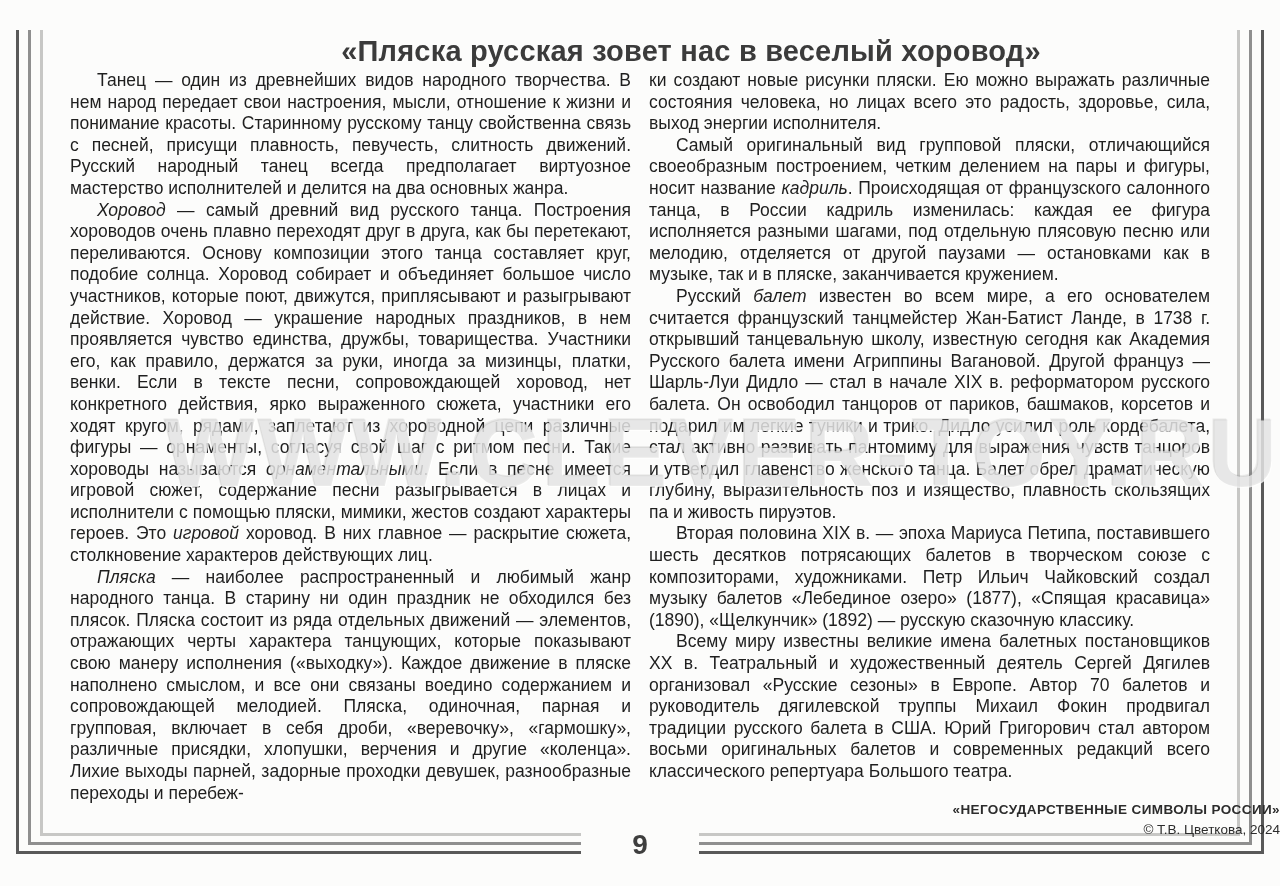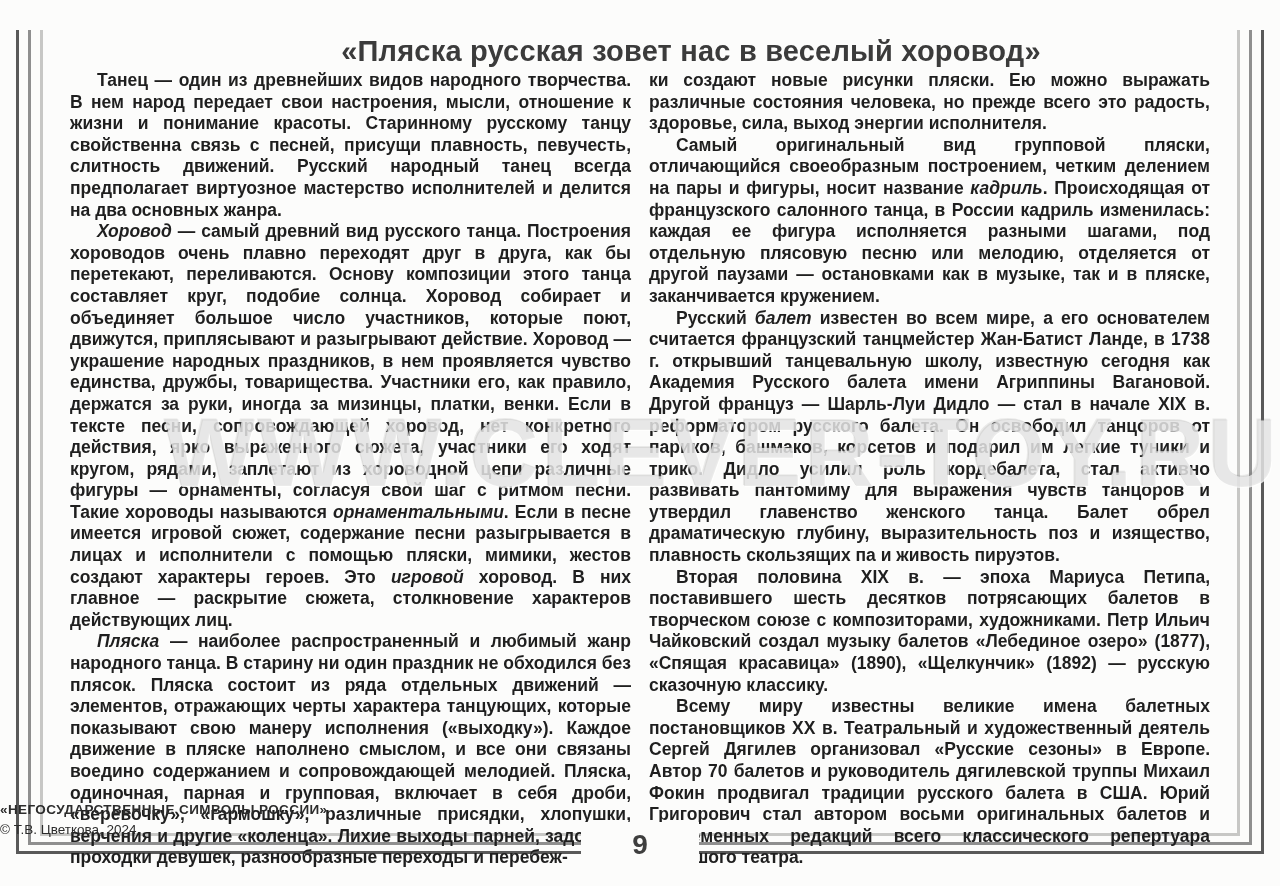--- a/index.html
+++ b/index.html
@@ -20,34 +20,34 @@
     font-size:29px;font-weight:bold;color:#3b3b3b;letter-spacing:0.2px;z-index:2;padding-left:39px;
   }
   
   .content{
     position:absolute;top:70px;left:70px;width:1140px;z-index:2;
     display:flex;gap:18px;
   }
   .col{width:561px;}
   .para{
     margin:0;text-align:justify;
-    font-size:17.5px;line-height:21.6px;color:#1f1f1f;font-weight:bold;
+    font-size:17.5px;line-height:21.6px;color:#1f1f1f;
   }
   .para.indent{text-indent:27px;}
   .para em{font-style:italic;}
   
   .watermark{
     position:absolute;top:398px;left:0;width:100%;text-align:right;
     font-size:96px;font-weight:bold;letter-spacing:3px;
     color:rgba(130,130,130,0.16);
     text-shadow:1px 1px 0 rgba(255,255,255,0.8), -1px -1px 0 rgba(110,110,110,0.12);
     z-index:3;pointer-events:none;white-space:nowrap;
   }
   
-  .footer{position:absolute;left:0;width:100%;text-align:left;z-index:2;}
+  .footer{position:absolute;left:0;width:100%;text-align:right;z-index:2;}
   .footer-line1{top:802px;font-size:13.5px;font-weight:bold;color:#2c2c2c;letter-spacing:0.4px;}
   .footer-line2{top:822px;font-size:13.5px;color:#2c2c2c;}
   
   .pagenum-box{
     position:absolute;left:50%;transform:translateX(-50%);top:822px;
     width:118px;height:46px;background:#fcfcfb;z-index:4;
     display:flex;align-items:center;justify-content:center;
   }
   .pagenum{font-size:28px;font-weight:bold;color:#3e3e3e;}
 </style>
@@ -60,21 +60,21 @@
 
 <h1 class="title">«Пляска русская зовет нас в веселый хоровод»</h1>
 
 <div class="content">
   <div class="col" id="col-left">
       <p class="para indent"><span>Танец — один из древнейших видов народного творчества. В нем народ передает свои настроения, мысли, отношение к жизни и понимание красоты. Старинному русскому танцу свойственна связь с песней, присущи плавность, певучесть, слитность движений. Русский народный танец всегда предполагает виртуозное мастерство исполнителей и делится на два основных жанра.</span></p>
       <p class="para indent"><em>Хоровод</em><span> — самый древний вид русского танца. Построения хороводов очень плавно переходят друг в друга, как бы перетекают, переливаются. Основу композиции этого танца составляет круг, подобие солнца. Хоровод собирает и объединяет большое число участников, которые поют, движутся, приплясывают и разыгрывают действие. Хоровод — украшение народных праздников, в нем проявляется чувство единства, дружбы, товарищества. Участники его, как правило, держатся за руки, иногда за мизинцы, платки, венки. Если в тексте песни, сопровождающей хоровод, нет конкретного действия, ярко выраженного сюжета, участники его ходят кругом, рядами, заплетают из хороводной цепи различные фигуры — орнаменты, согласуя свой шаг с ритмом песни. Такие хороводы называются </span><em>орнаментальными</em><span>. Если в песне имеется игровой сюжет, содержание песни разыгрывается в лицах и исполнители с помощью пляски, мимики, жестов создают характеры героев. Это </span><em>игровой</em><span> хоровод. В них главное — раскрытие сюжета, столкновение характеров действующих лиц.</span></p>
       <p class="para indent"><em>Пляска</em><span> — наиболее распространенный и любимый жанр народного танца. В старину ни один праздник не обходился без плясок. Пляска состоит из ряда отдельных движений — элементов, отражающих черты характера танцующих, которые показывают свою манеру исполнения («выходку»). Каждое движение в пляске наполнено смыслом, и все они связаны воедино содержанием и сопровождающей мелодией. Пляска, одиночная, парная и групповая, включает в себя дроби, «веревочку», «гармошку», различные присядки, хлопушки, верчения и другие «коленца». Лихие выходы парней, задорные проходки девушек, разнообразные переходы и перебеж-</span></p>
     </div>
   <div class="col" id="col-right">
-      <p class="para"><span>ки создают новые рисунки пляски. Ею можно выражать различные состояния человека, но прежде всего это радость, здоровье, сила, выход энергии исполнителя.</span></p>
+      <p class="para"><span>ки создают новые рисунки пляски. Ею можно выражать различные состояния человека, но лицах всего это радость, здоровье, сила, выход энергии исполнителя.</span></p>
       <p class="para indent"><span>Самый оригинальный вид групповой пляски, отличающийся своеобразным построением, четким делением на пары и фигуры, носит название </span><em>кадриль</em><span>. Происходящая от французского салонного танца, в России кадриль изменилась:  каждая ее фигура исполняется разными шагами, под отдельную плясовую песню или мелодию, отделяется от другой паузами — остановками как в музыке, так и в пляске, заканчивается кружением.</span></p>
       <p class="para indent"><span>Русский </span><em>балет</em><span> известен во всем мире, а его основателем считается французский танцмейстер Жан-Батист Ланде, в 1738 г. открывший танцевальную школу, известную сегодня как Академия Русского балета имени Агриппины Вагановой. Другой француз — Шарль-Луи Дидло — стал в начале XIX в. реформатором русского балета. Он освободил танцоров от париков, башмаков, корсетов и подарил им легкие туники и трико. Дидло усилил роль кордебалета, стал активно развивать пантомиму для выражения чувств танцоров и утвердил главенство женского танца. Балет обрел драматическую глубину, выразительность поз и изящество, плавность скользящих па и живость пируэтов.</span></p>
       <p class="para indent"><span>Вторая половина XIX в. — эпоха Мариуса Петипа, поставившего шесть десятков потрясающих балетов в творческом союзе с композиторами, художниками. Петр Ильич Чайковский создал музыку балетов «Лебединое озеро» (1877), «Спящая красавица» (1890), «Щелкунчик» (1892) — русскую сказочную классику.</span></p>
       <p class="para indent"><span>Всему миру известны великие имена балетных постановщиков XX в. Театральный и художественный деятель Сергей Дягилев организовал «Русские сезоны» в Европе. Автор 70 балетов и руководитель дягилевской труппы Михаил Фокин продвигал традиции русского балета в США. Юрий Григорович стал автором восьми оригинальных балетов и современных редакций всего классического репертуара Большого театра.</span></p>
     </div>
 </div>
 
 <div class="watermark">WWW.CLEVER-TOY.RU</div>
 
 <div class="footer footer-line1">«НЕГОСУДАРСТВЕННЫЕ СИМВОЛЫ РОССИИ»</div>

